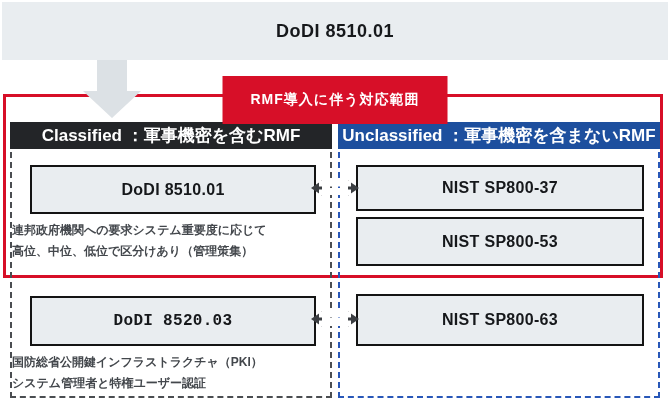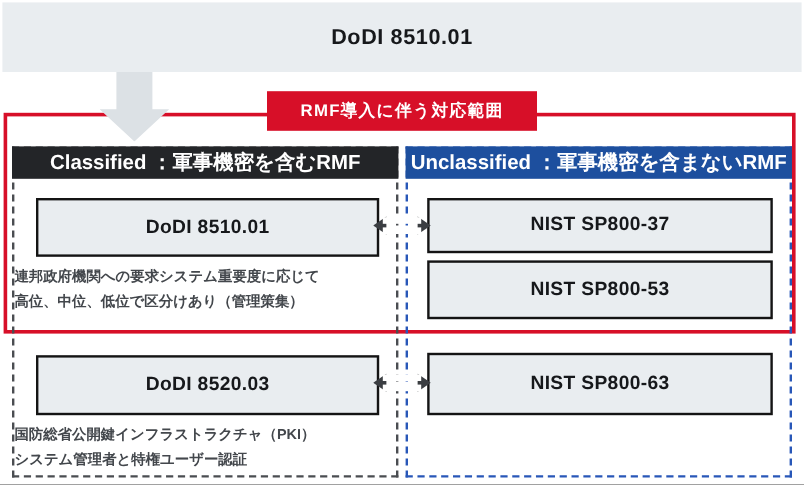--- a/index.html
+++ b/index.html
@@ -17,21 +17,21 @@
   
   .down-arrow{position:absolute;left:83px;top:60px;width:58px;height:58px;z-index:4;}
   
   .scope-region{
     position:absolute;left:3px;top:94px;width:660px;height:184px;
     border:3px solid #d70f28;box-sizing:border-box;z-index:2;
   }
   
   .scope-badge{
     position:absolute;left:50%;top:76px;transform:translateX(-50%);
-    height:33px;background:#d70f28;color:#ffffff;font-weight:bold;font-size:14px;
+    height:48px;background:#d70f28;color:#ffffff;font-weight:bold;font-size:14px;
     display:flex;align-items:center;justify-content:center;padding:0 28px;
     letter-spacing:1px;z-index:5;white-space:nowrap;
   }
   
   .column{position:absolute;top:122px;width:322px;height:276px;box-sizing:border-box;z-index:3;}
   .column.classified{left:10px;border:2px dashed #4a4d51;}
   .column.unclassified{left:338px;border:2px dashed #2857b8;}
   .col-header{
     position:absolute;left:-2px;top:-2px;right:-2px;height:27px;
     display:flex;align-items:center;justify-content:center;
@@ -75,21 +75,21 @@
     <div class="col-header">
       <span>Classified ：軍事機密を含むRMF</span>
     </div>
     <div class="doc-box" style="left:18px;top:41px;width:286px;height:49px;">
       <span>DoDI 8510.01</span>
     </div>
     <div class="desc" style="top:96px;">
       <span>連邦政府機関への要求システム重要度に応じて</span><br>
       <span>高位、中位、低位で区分けあり（管理策集）</span>
     </div>
-    <div class="doc-box" style="left:18px;top:172px;width:286px;height:50px;">
+    <div class="doc-box" style="left:18px;top:172px;width:286px;height:50px;font-family:Liberation Mono, monospace;">
       <span>DoDI 8520.03</span>
     </div>
     <div class="desc" style="top:228px;">
       <span>国防総省公開鍵インフラストラクチャ（PKI）</span><br>
       <span>システム管理者と特権ユーザー認証</span>
     </div>
   </div>
 
   <div class="column unclassified">
     <div class="col-header">

